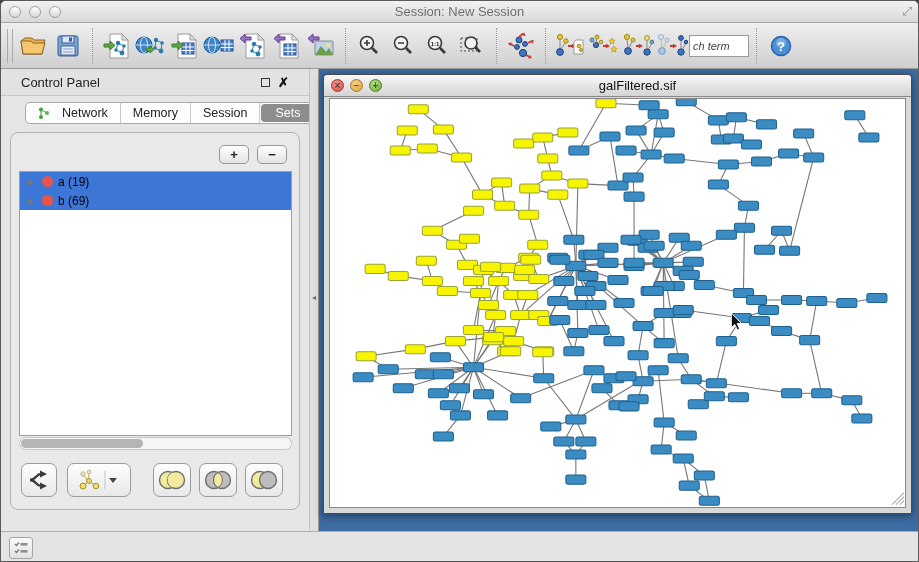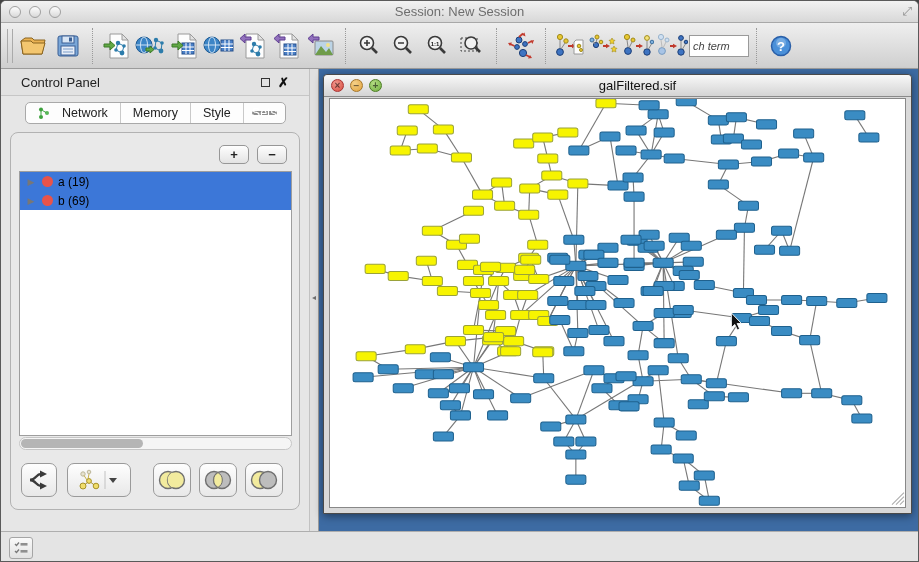--- a/index.html
+++ b/index.html
@@ -33,21 +33,21 @@
 .cpanel { position:absolute; left:0; top:0; width:308px; height:462px; background:#e6e6e6; }
 .cpanel-header { position:absolute; left:0; top:0; width:100%; height:27px; background:#e2e2e2; border-bottom:1px solid #c6c6c6;
   display:flex; align-items:center; font-size:13px; color:#222; padding:0 20px;text-align:right; }
 .cpanel-header .hdr-icons { margin-left:auto; display:flex; gap:8px; align-items:center; }
 .float-icon { width:9px; height:9px; border:1.5px solid #333; display:inline-block; }
 .close-icon { font-size:13px; font-weight:bold; color:#111; line-height:1; }
 .tabbar { position:absolute; left:24px; top:33px; height:22px; display:flex; align-items:stretch;
   background:#fdfdfd; border:1px solid #a9a9a9; border-radius:5px; overflow:hidden; }
 .tab { display:flex; align-items:center; gap:12px; padding:0 12px; font-size:12.5px; color:#222; border-right:1px solid #c9c9c9; }
 .tab:last-child { border-right:none; }
-.tab.active { background:#8d8d8d; color:#fff; border-radius:4px; margin:8px; padding:0 0; }
+.tab.active { background:#8d8d8d; color:#fff; border-radius:4px; margin:1px; padding:0 14px; }
 .panel-box { position:absolute; left:9px; top:63px; width:290px; height:378px; border:1px solid #b2b2b2; border-radius:8px; background:#e9e9e9; }
 .pm-btns { position:absolute; right:12px; top:12px; display:flex; gap:8px; }
 .pm-btn { width:30px; height:19px; border:1px solid #979797; border-radius:5px; background:linear-gradient(#fefefe,#e3e3e3);
   font-size:13px; font-weight:bold; color:#222; display:flex; align-items:center; justify-content:center; line-height:1; }
 .set-list { position:absolute; left:8px; top:38px; width:273px; height:265px; background:#fff; border:1px solid #9e9e9e; overflow:hidden; }
 .tree-row { height:19px; display:flex; align-items:center; font-size:12px; color:#000; }
 .tree-row.selected { background:#3c77d8; }
 .tw { width:22px; text-align:center; color:#777; font-size:9px; }
 .red-dot { width:11px; height:11px; border-radius:50%; background:#e8534a; margin-right:5px; flex:0 0 auto; }
 .hscroll { position:absolute; left:8px; top:304px; width:273px; height:13px; background:#f5f5f5; border:1px solid #c6c6c6; border-radius:7px; }
@@ -340,21 +340,21 @@
               <circle cx="9" cy="6" r="2" fill="#58b858"></circle>
             <line x1="3" y1="4" x2="3" y2="8" stroke="#3da23d"></line>
               <line x1="4.5" y1="3.5" x2="8" y2="5.5" stroke="#3da23d"></line>
           </svg>
           <span>Network</span>
         </div>
         <div class="tab">
             <span>Memory</span>
           </div>
         <div class="tab">
-            <span>Style</span>
+            <span>Session</span>
           </div>
         <div class="tab active">
             <span>Sets</span>
           </div>
       </div>
 
       <div class="panel-box">
         <div class="pm-btns">
           <div class="pm-btn">+</div>
           <div class="pm-btn">−</div>

